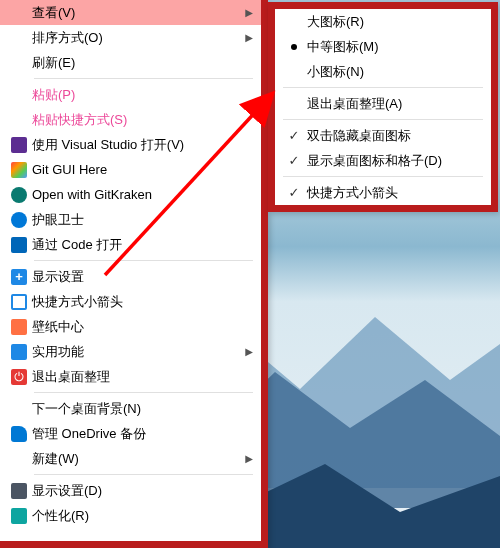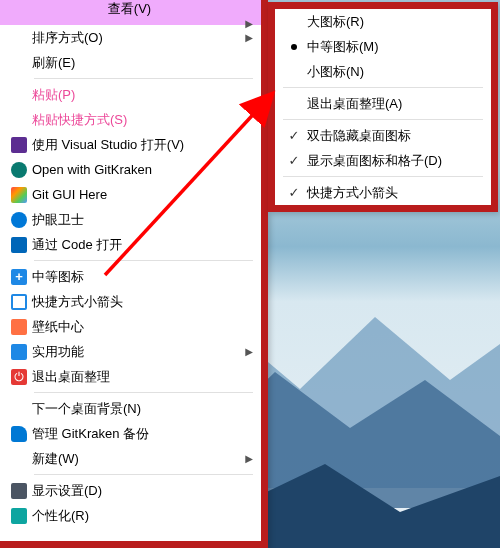--- a/index.html
+++ b/index.html
@@ -71,22 +71,21 @@
 }
 .menu-item {
   display: flex;
   align-items: center;
   height: 25px;
   padding: 0 8px 0 6px;
   cursor: default;
   position: relative;
 }
 .menu-item.highlighted {
-  background: #f0abfc;
-  flex-direction: column;
+  background: #fca5a5;
 }
 .menu-item.disabled span {
   color: #ec4899;
 }
 .sep {
   height: 1px;
   background: #e0e0e0;
   margin: 3px 8px 3px 34px;
 }
 .icon-slot {
@@ -195,32 +194,32 @@
 
   <div class="menu-item">
     <span class="icon-slot">
         <span class="icon sq i-vs"></span>
       </span>
     <span class="label">使用 Visual Studio 打开(V)</span>
   </div>
 
   <div class="menu-item">
     <span class="icon-slot">
+        <span class="icon sq i-git1"></span>
+      </span>
+    <span class="label">Git GUI Here</span>
+  </div>
+
+  <div class="menu-item">
+    <span class="icon-slot">
         <span class="icon sq i-gk"></span>
       </span>
     <span class="label">Open with GitKraken</span>
   </div>
 
-  <div class="menu-item">
-    <span class="icon-slot">
-        <span class="icon sq i-git1"></span>
-      </span>
-    <span class="label">Git GUI Here</span>
-  </div>
-
 
   <div class="menu-item">
     <span class="icon-slot">
         <span class="icon sq i-eye"></span>
       </span>
     <span class="label">护眼卫士</span>
   </div>
 
   <div class="menu-item">
     <span class="icon-slot">
@@ -228,21 +227,21 @@
       </span>
     <span class="label">通过 Code 打开</span>
   </div>
 
   <div class="sep"></div>
 
   <div class="menu-item">
     <span class="icon-slot">
         <span class="icon sq i-plus">+</span>
       </span>
-    <span class="label">中等图标</span>
+    <span class="label">显示设置</span>
   </div>
 
   <div class="menu-item">
     <span class="icon-slot">
         <span class="icon sq i-grid"></span>
       </span>
     <span class="label">快捷方式小箭头</span>
   </div>
 
   <div class="menu-item">
@@ -271,21 +270,21 @@
 
   <div class="menu-item">
     <span class="icon-slot"></span>
     <span class="label">下一个桌面背景(N)</span>
   </div>
 
   <div class="menu-item">
     <span class="icon-slot">
         <span class="icon sq i-od"></span>
       </span>
-    <span class="label">管理 GitKraken 备份</span>
+    <span class="label">管理 OneDrive 备份</span>
   </div>
 
   <div class="menu-item">
     <span class="icon-slot"></span>
     <span class="label">新建(W)</span>
     <span class="chevron">▶</span>
   </div>
 
   <div class="sep"></div>
 

